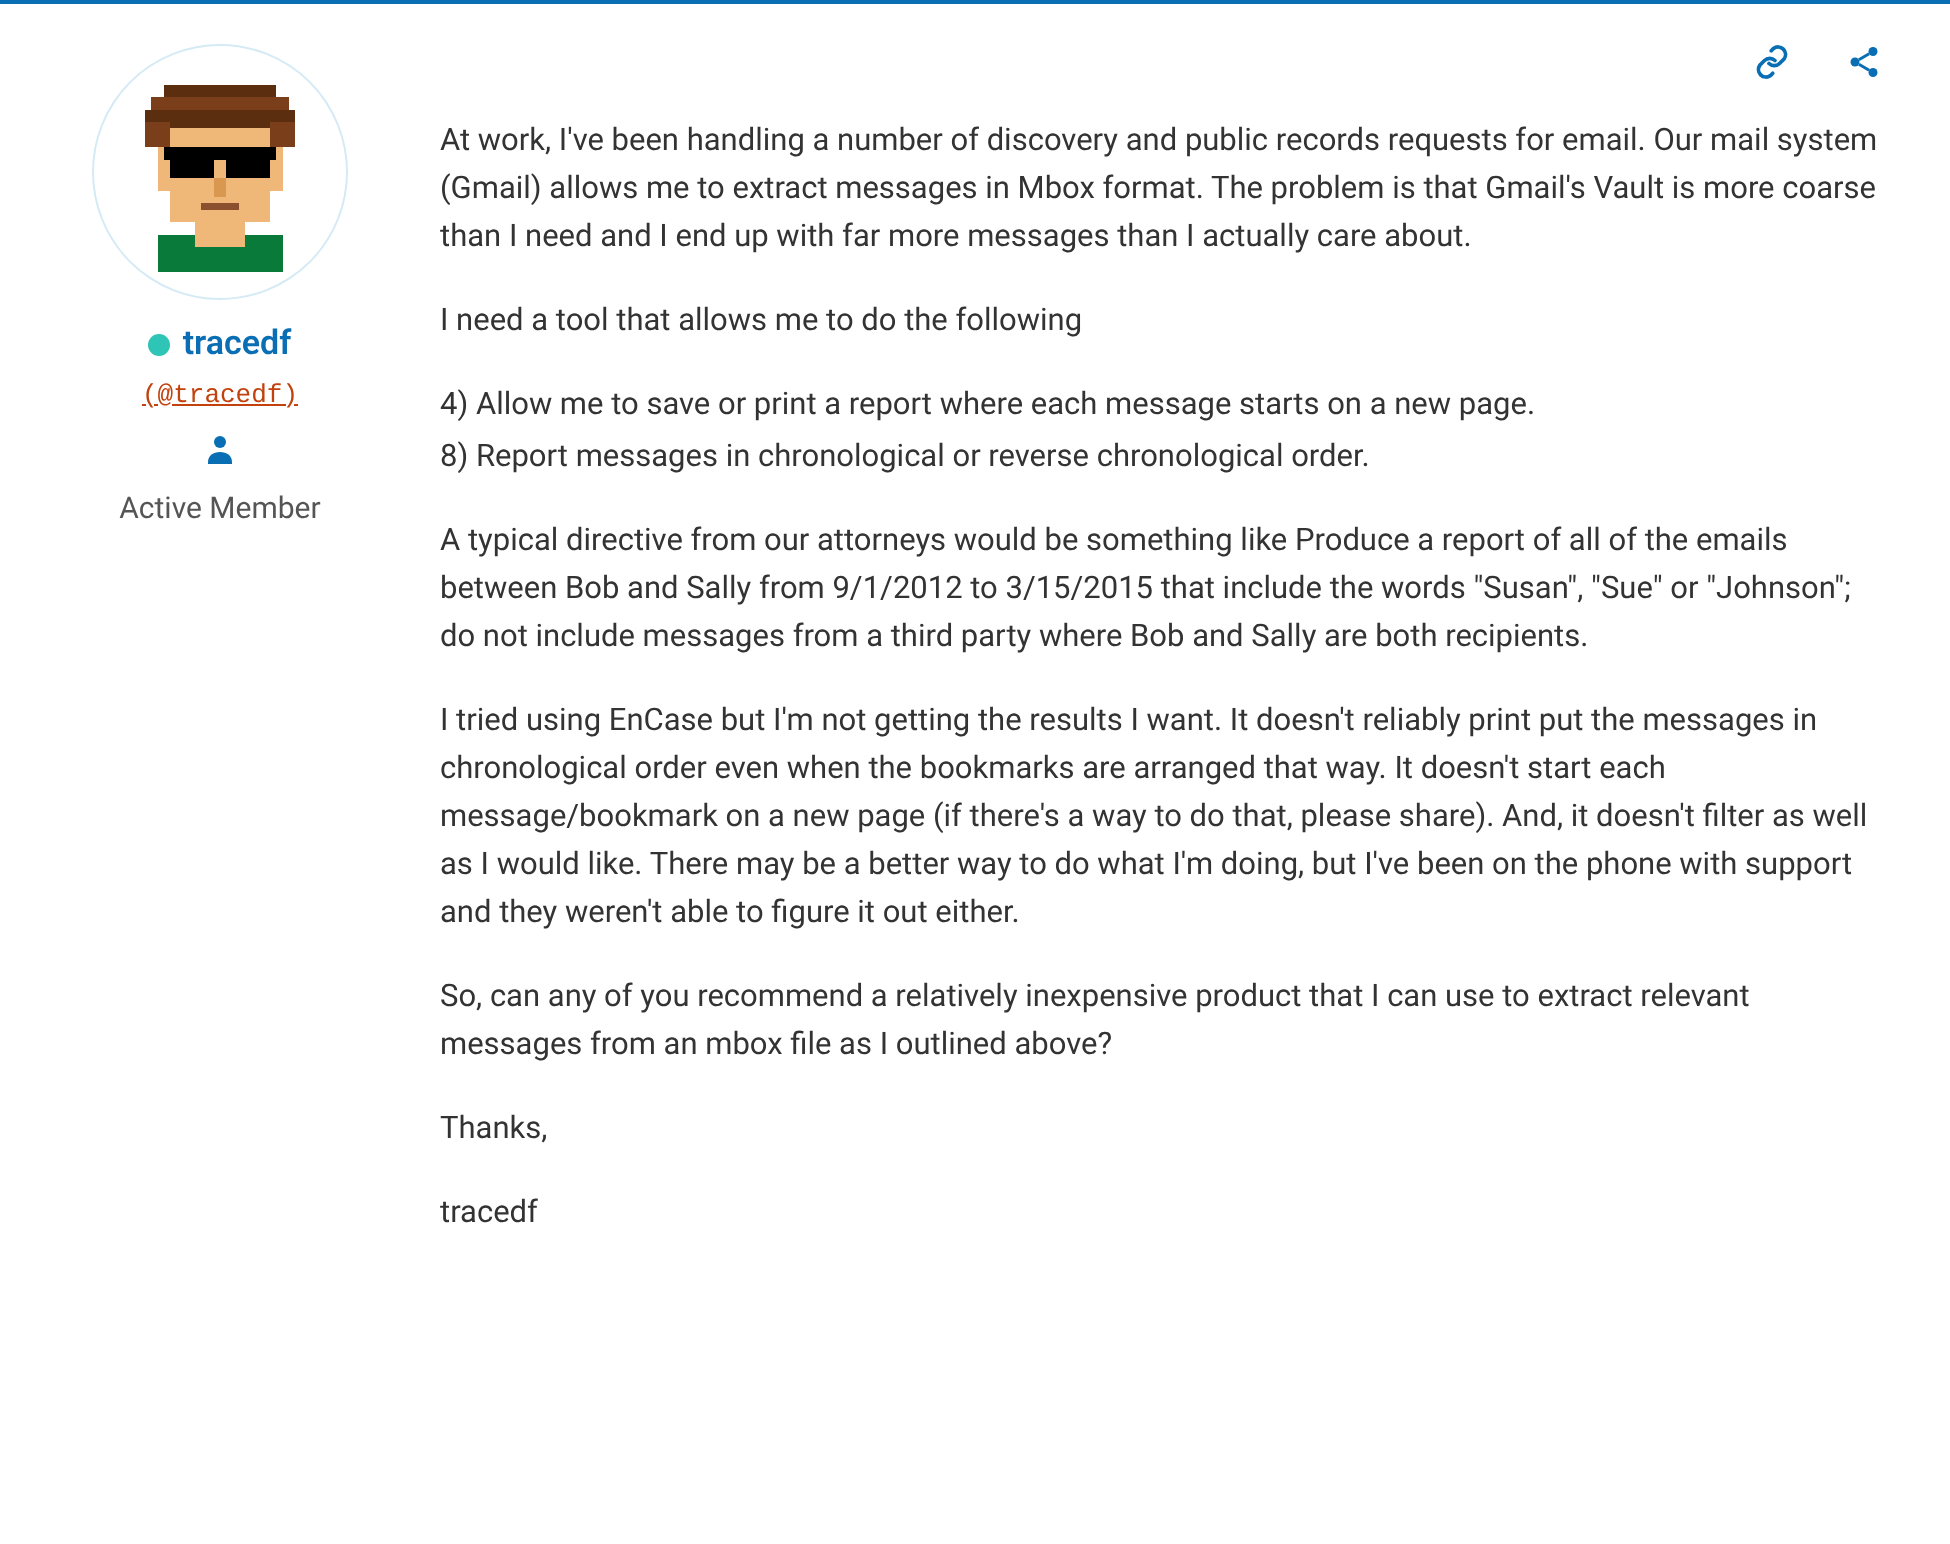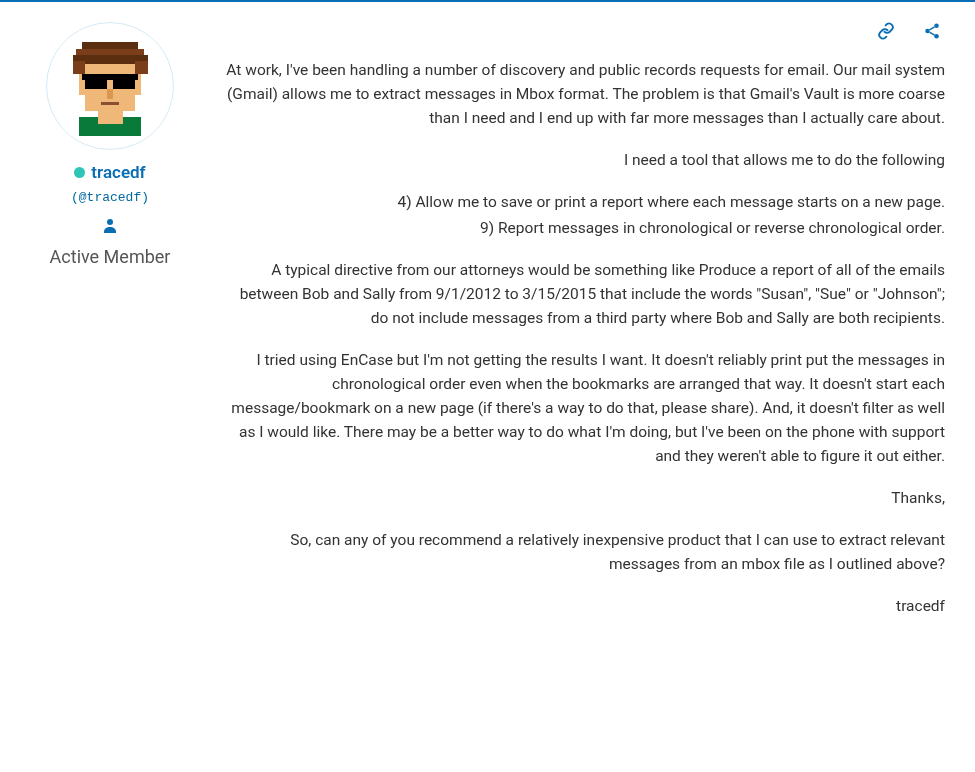--- a/index.html
+++ b/index.html
@@ -47,52 +47,53 @@
       background: #2ec4b6;
       display: inline-block;
     }
     .username {
       color: #0a6eb4;
       font-size: 17px;
       font-weight: 600;
       cursor: pointer;
     }
     .userhandle {
-      color: #0369a1;
+      color: #c2410c;
       font-family: "Courier New", monospace;
       font-size: 13px;
       margin-bottom: 8px;
+      text-decoration: underline;
     }
     .person-icon {
       color: #0a6eb4;
       font-size: 17px;
       margin-bottom: 2px;
     }
     .user-role {
       color: #555;
-      font-size: 18px;
+      font-size: 15px;
     }
     .content-col {
       flex: 1;
       padding-left: 10px;
     }
     .post-toolbar {
       display: flex;
       justify-content: flex-end;
       gap: 28px;
       margin-bottom: 18px;
       padding-right: 4px;
     }
     .tool-btn {
       color: #0a6eb4;
       cursor: pointer;
       font-size: 16px;
       display: inline-flex;
     }
-    .post-body p { margin-bottom: 18px; color: #333; font-size: 15.5px; line-height: 1.55; text-align: right; }
+    .post-body p { margin-bottom: 18px; color: #333; font-size: 15.5px; line-height: 1.55; }
     .post-body .list-line { margin-bottom: 2px; }
     .post-body .list-block { margin-bottom: 18px; }
   </style>
 </head>
 <body>
 
 <div class="post-wrapper">
 
   <aside class="user-col">
     <div class="avatar-wrap">
@@ -152,22 +153,22 @@
           <path d="M8.6 10.5l6.8-4M8.6 13.5l6.8 4" stroke="currentColor" stroke-width="2"></path>
         </svg>
       </span>
     </div>
 
     <div class="post-body">
       <p>At work, I've been handling a number of discovery and public records requests for email. Our mail system (Gmail) allows me to extract messages in Mbox format. The problem is that Gmail's Vault is more coarse than I need and I end up with far more messages than I actually care about.</p>
       <p>I need a tool that allows me to do the following</p>
       <div class="list-block">
         <p class="list-line">4) Allow me to save or print a report where each message starts on a new page.</p>
-        <p class="list-line">9) Report messages in chronological or reverse chronological order.</p>
+        <p class="list-line">8) Report messages in chronological or reverse chronological order.</p>
       </div>
       <p>A typical directive from our attorneys would be something like Produce a report of all of the emails between Bob and Sally from 9/1/2012 to 3/15/2015 that include the words "Susan", "Sue" or "Johnson"; do not include messages from a third party where Bob and Sally are both recipients.</p>
       <p>I tried using EnCase but I'm not getting the results I want. It doesn't reliably print put the messages in chronological order even when the bookmarks are arranged that way. It doesn't start each message/bookmark on a new page (if there's a way to do that, please share). And, it doesn't filter as well as I would like. There may be a better way to do what I'm doing, but I've been on the phone with support and they weren't able to figure it out either.</p>
+      <p>So, can any of you recommend a relatively inexpensive product that I can use to extract relevant messages from an mbox file as I outlined above?</p>
       <p>Thanks,</p>
-      <p>So, can any of you recommend a relatively inexpensive product that I can use to extract relevant messages from an mbox file as I outlined above?</p>
       <p>tracedf</p>
     </div>
   </div>
 </div>
 
 </body></html>

